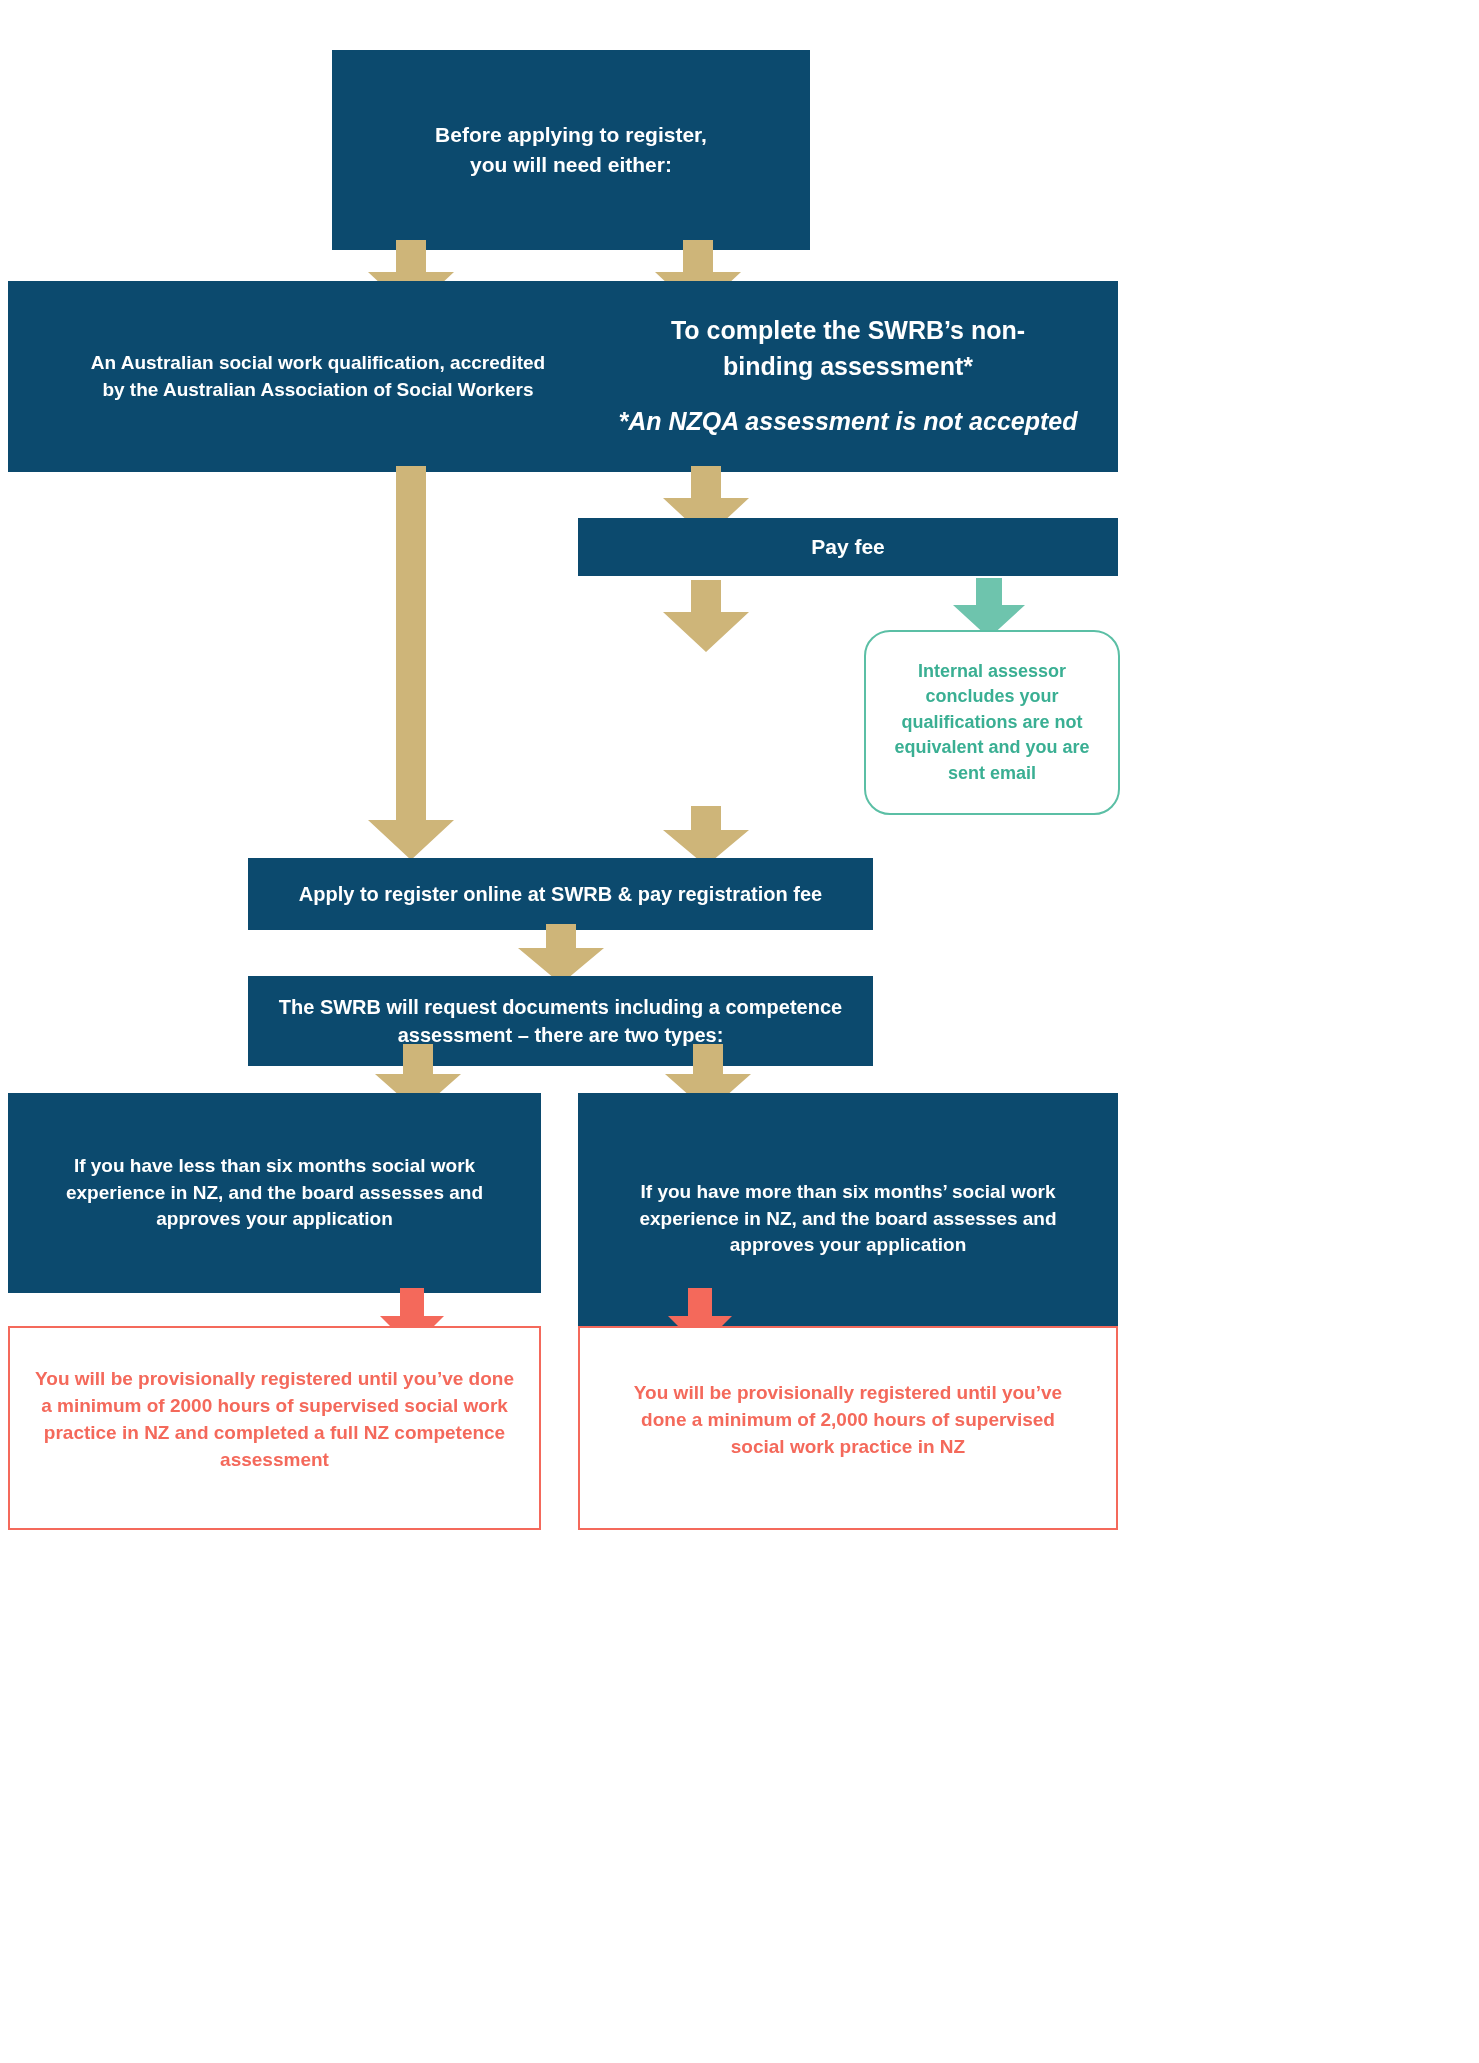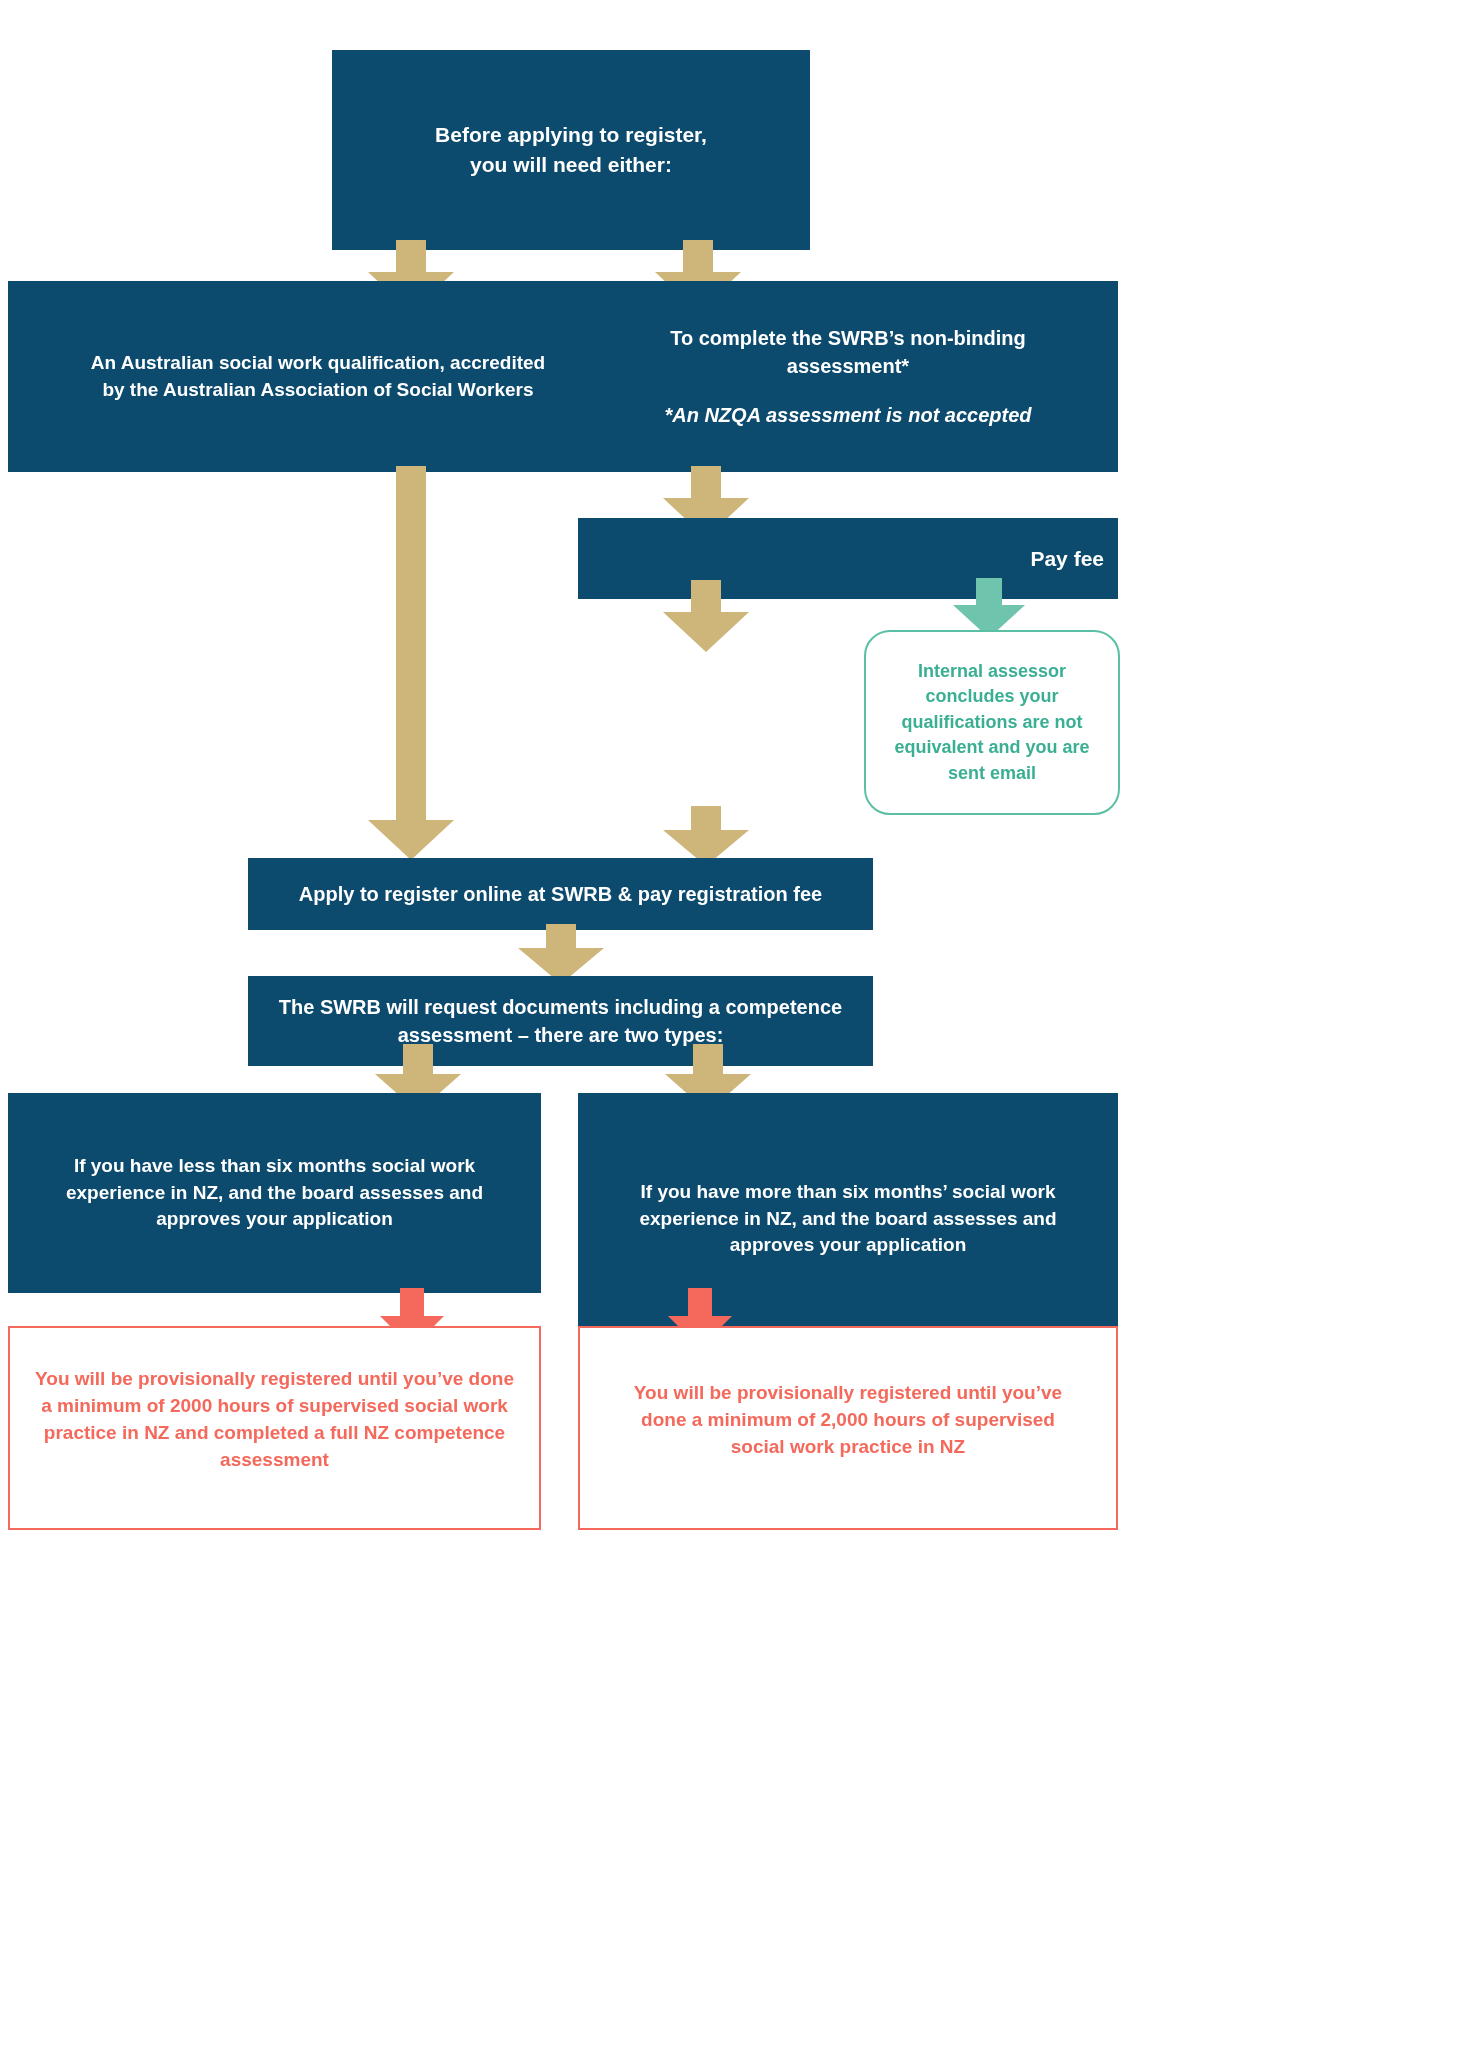--- a/index.html
+++ b/index.html
@@ -82,38 +82,38 @@
   <div class="arrow" style="left:655px; top:240px; width:86px; height:72px;">
     <svg width="86" height="72" viewBox="0 0 86 72">
       <polygon points="28,0 58,0 58,32 86,32 43,72 0,32 28,32" fill="#ceb579"></polygon>
     </svg>
   </div>
 
   <div class="box teal" style="left:8px; top:281px; width:620px; height:191px; font-size:19px;">
     <div class="para" style="padding:0 72px; text-align:center;">An Australian social work qualification, accredited by the Australian Association of Social Workers</div>
   </div>
 
-  <div class="box teal" style="left:578px; top:281px; width:540px; height:191px; font-size:20px;">
+  <div class="box teal" style="left:578px; top:281px; width:540px; height:191px; font-size:25px;">
     <div class="para" style="padding:0 72px;">To complete the SWRB’s non-binding assessment*</div>
     <div class="para italic" style="padding:0 40px;">*An NZQA assessment is not accepted</div>
   </div>
 
   <div class="arrow" style="left:368px; top:466px; width:86px; height:394px;">
     <svg width="86" height="394" viewBox="0 0 86 394">
       <polygon points="28,0 58,0 58,354 86,354 43,394 0,354 28,354" fill="#ceb579"></polygon>
     </svg>
   </div>
 
   <div class="arrow" style="left:663px; top:466px; width:86px; height:72px;">
     <svg width="86" height="72" viewBox="0 0 86 72">
       <polygon points="28,0 58,0 58,32 86,32 43,72 0,32 28,32" fill="#ceb579"></polygon>
     </svg>
   </div>
 
-  <div class="box teal" style="left:578px; top:518px; width:540px; height:81px; font-size:21px;align-items:flex-end;">
+  <div class="box teal" style="left:578px; top:518px; width:540px; height:58px; font-size:21px;">
     <div class="para">Pay  fee</div>
   </div>
 
   <div class="arrow" style="left:663px; top:580px; width:86px; height:72px;">
     <svg width="86" height="72" viewBox="0 0 86 72">
       <polygon points="28,0 58,0 58,32 86,32 43,72 0,32 28,32" fill="#ceb579"></polygon>
     </svg>
   </div>
 
   <div class="arrow" style="left:953px; top:578px; width:72px; height:60px;">

